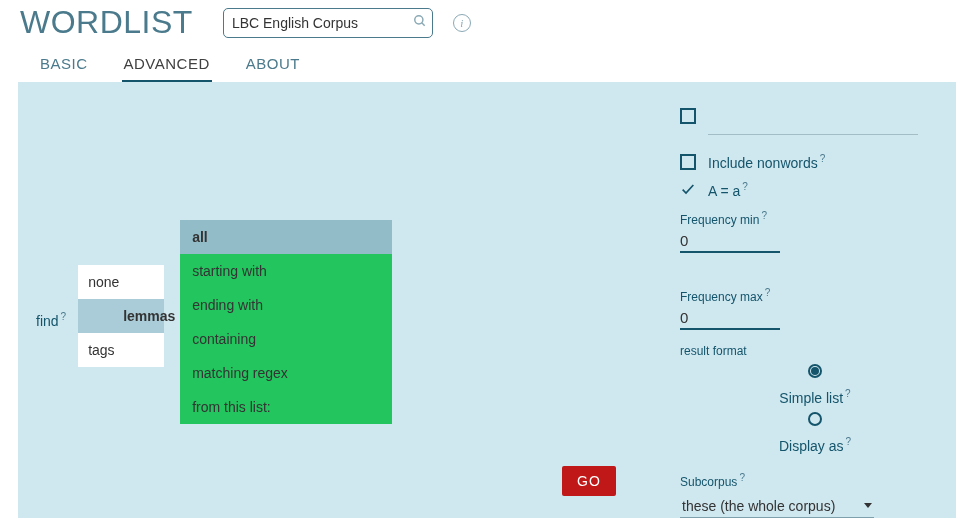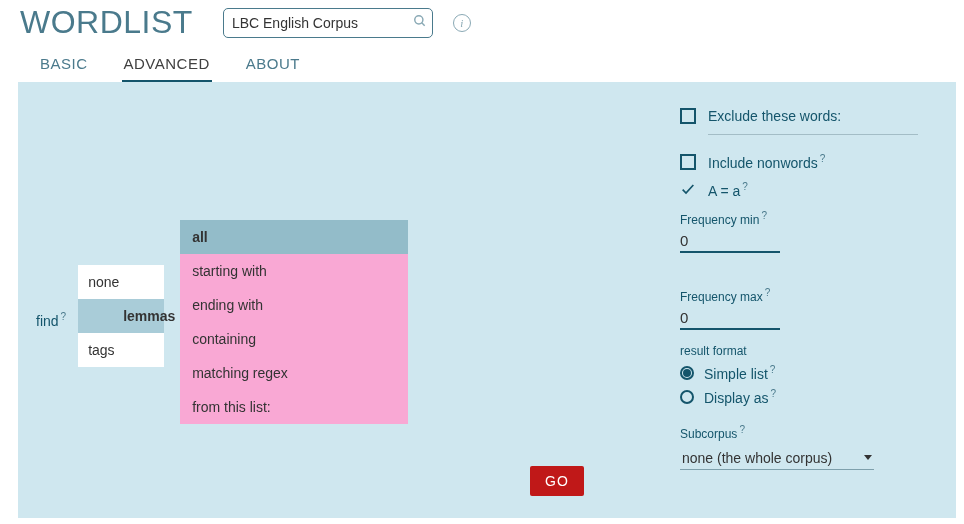--- a/index.html
+++ b/index.html
@@ -99,22 +99,22 @@
     padding: 9px 10px;
     font-size: 14px;
     cursor: pointer;
   }
   .group-item.selected {
     background: #a9ccd8;
     font-weight: bold;
     padding-left: 45px;
   }
   .filter-col {
-    background: #f9a8d4;
-    width: 228px;
+    background: #22c55e;
+    width: 212px;
     margin-left: 4px;
     margin-top: 12px;
   }
   .filter-item {
     padding: 9px 12px;
     font-size: 14px;
     cursor: pointer;
   }
   .filter-item.selected {
     background: #93bcc9;
@@ -171,20 +171,21 @@
     width: 100px;
     padding: 5px 0 2px 0;
     outline: none;
   }
   .sec-label { font-size: 12px; color:#14556b; margin-top: 14px;}
   .radio-row {
     display: flex;
     align-items: center;
     gap: 10px;
     margin-top: 6px;
+    flex-direction: column;
   }
   .radio {
     width: 14px; height: 14px;
     border: 2px solid #14556b;
     border-radius: 50%;
     display:inline-flex;
     align-items:center;
     justify-content:center;
   }
   .radio.filled::after {
@@ -206,21 +207,21 @@
     font-size: 14px;
   }
   .caret-down {
     width: 0; height: 0;
     border-left: 4px solid transparent;
     border-right: 4px solid transparent;
     border-top: 5px solid #333;
   }
   .go-btn {
     position: absolute;
-    left: 512px;
+    left: 544px;
     top: 384px;
     background: #c01818;
     color: #fff;
     border: none;
     width: 54px;
     height: 30px;
     font-size: 14px;
     border-radius: 2px;
     cursor: pointer;
     letter-spacing: 1px;
@@ -266,21 +267,20 @@
       <div class="filter-item">ending with</div>
       <div class="filter-item">containing</div>
       <div class="filter-item">matching regex</div>
       <div class="filter-item">from this list:</div>
     </div>
   </div>
 
   <div class="right">
     <div class="opt-row">
       <span class="check-box"></span>
-      <span>Exclude these words:</span>
     </div>
     <hr class="hr">
 
     <div class="opt-row">
       <span class="check-box"></span>
       <span><span>Include nonwords</span><span class="sup">?</span></span>
     </div>
 
     <div class="opt-row">
       <span class="check-mark">
@@ -307,20 +307,20 @@
       <span class="radio filled"></span>
       <span><span>Simple list</span><span class="sup">?</span></span>
     </div>
     <div class="radio-row">
       <span class="radio"></span>
       <span><span>Display as</span><span class="sup">?</span></span>
     </div>
 
     <div class="sec-label" style="margin-top:18px"><span>Subcorpus</span><span class="sup">?</span></div>
     <div class="subcorpus-select">
-      <span>none (the whole corpus)</span>
+      <span>these (the whole corpus)</span>
       <span class="caret-down"></span>
     </div>
   </div>
 
   <button class="go-btn">GO</button>
 
 </div>
 
 </body></html>

